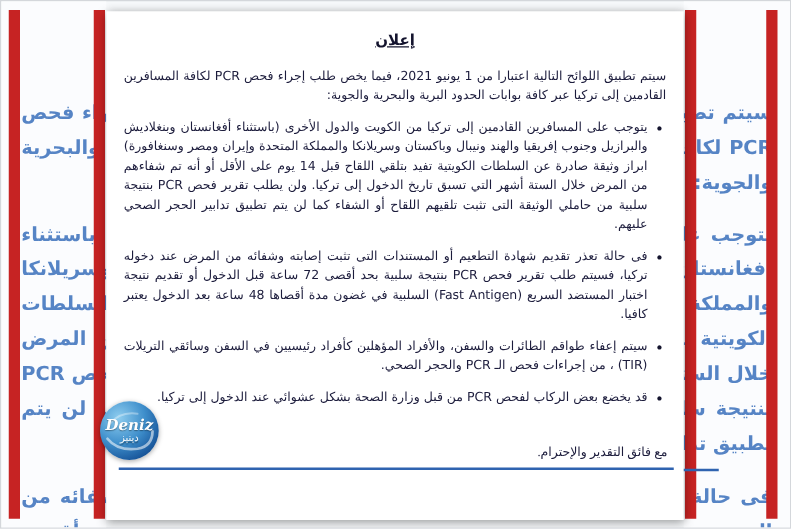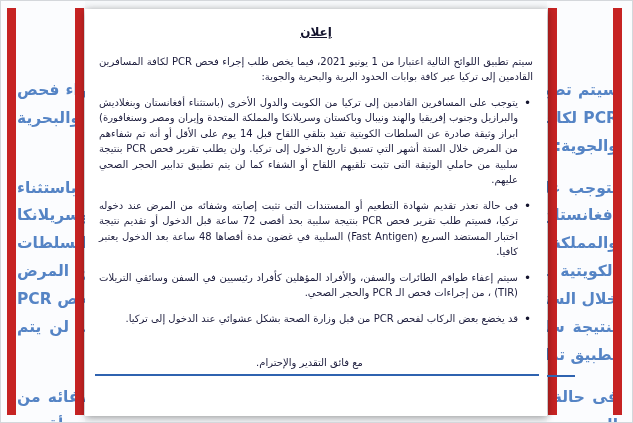--- a/index.html
+++ b/index.html
@@ -98,22 +98,22 @@
     right: 2px;
     top: -1px;
     font-size: 12px;
     color: #14142e;
   }
 
   .doc-closing {
     position: absolute;
     bottom: 46px;
     left: 0; right: 13px;
-    text-align: center;
     font-size: 10px;
+    font-family: Liberation Serif, serif;
   }
 
   .signature-rule {
     position: absolute;
     bottom: 40px;
     left: 10px; right: 8px;
     height: 2px;
     background: #2f63b0;
   }
 
@@ -205,14 +205,22 @@
       <li class="bullet-item">سيتم إعفاء طواقم الطائرات والسفن، والأفراد المؤهلين كأفراد رئيسيين في السفن وسائقي التريلات (TIR) ، من إجراءات فحص الـ PCR والحجر الصحي.</li>
       <li class="bullet-item">قد يخضع بعض الركاب لفحص PCR من قبل وزارة الصحة بشكل عشوائي عند الدخول إلى تركيا.</li>
     </ul>
 
     <div class="doc-closing">مع فائق التقدير والإحترام.</div>
     <div class="signature-rule"></div>
   </div>
 
   <div class="rule-extension"></div>
 
+  <div class="logo">
+    <svg class="logo-swirl" viewBox="0 0 47 47" aria-hidden="true">
+      <path d="M 6 30 Q 14 40 30 38 Q 42 36 42 24" fill="none" stroke="rgba(255,255,255,0.55)" stroke-width="2.2" stroke-linecap="round"></path>
+      <path d="M 8 18 Q 16 8 30 10" fill="none" stroke="rgba(255,255,255,0.35)" stroke-width="1.6" stroke-linecap="round"></path>
+    </svg>
+    <span class="logo-latin">Deniz</span>
+    <span class="logo-arabic">دينيز</span>
+  </div>
 
 </div>
 
 </body></html>

